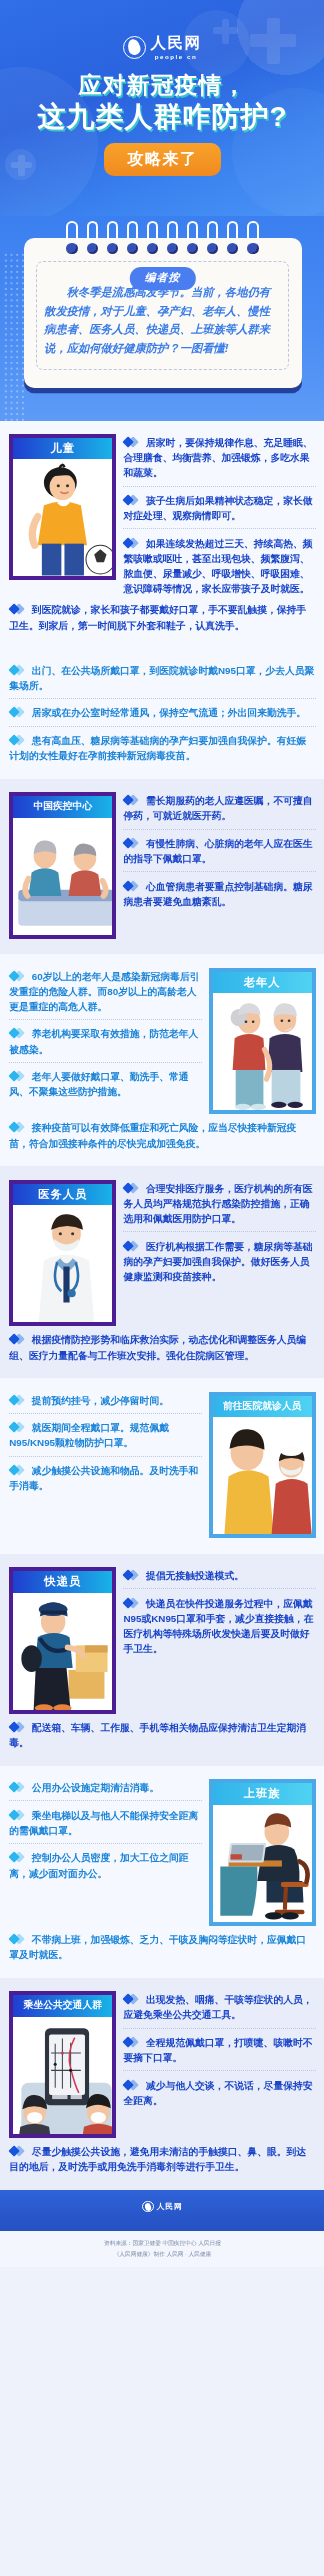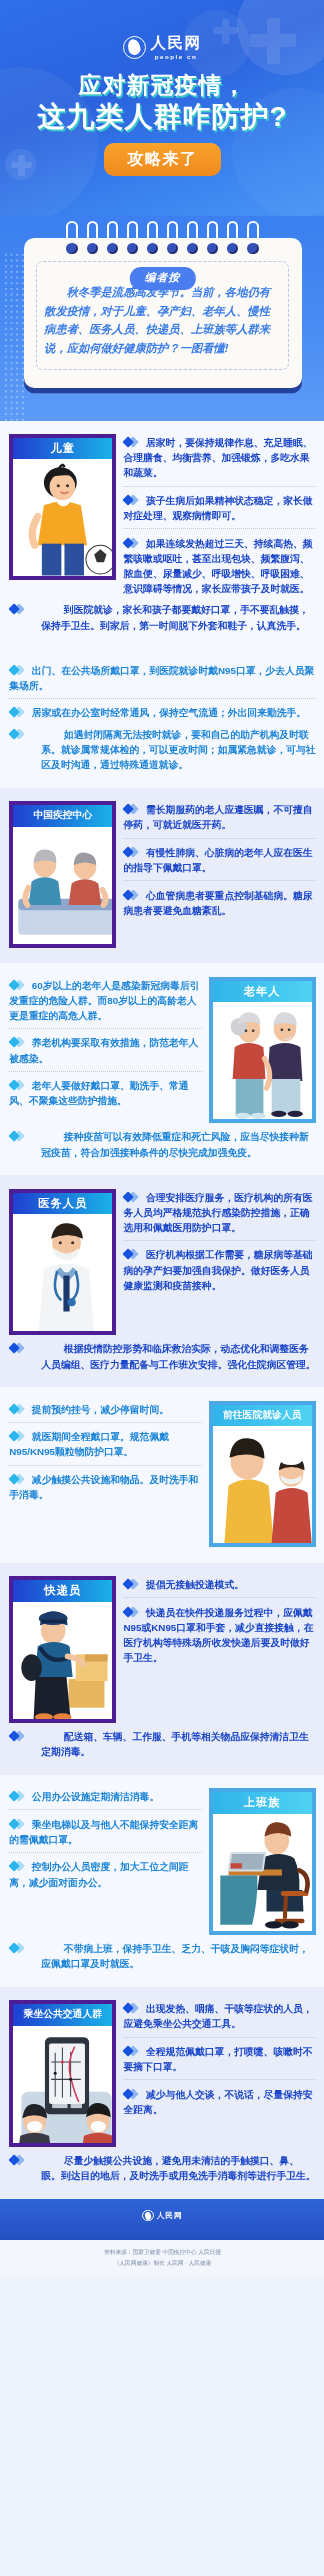--- a/index.html
+++ b/index.html
@@ -161,21 +161,21 @@
   .bullet + .bullet .bmark { top: 8.2px; }
   .bmark i {
     position:absolute; width: 8.2px; height: 8.2px; transform: rotate(45deg);
     border-radius: 1px; display:block;
   }
   .bmark i.a { left: 0; top: 1px; background:#1853e0; }
   .bmark i.b { left: 4.6px; top: 1px; background:#8fb6ee; }
   .cyan .bmark i.a { background:#2bb6ef; }
   .cyan .bmark i.b { background:#a9dcf6; }
   .wide { width: 100%; }
-  .wide .bullet p { text-indent: 2.3em; margin-left: 32px; }
+  .wide .bullet p { text-indent: 2.3em; }
 
   
   .footer {
     background: linear-gradient(180deg,#2f63d8,#2550c2);
     padding: 11.3px 9.3px 13.4px; text-align:center;
   }
   .f-logo { display:flex; align-items:center; justify-content:center; gap:3.1px; margin-bottom:5.2px; }
   .f-logo .m { width:11.3px;height:11.3px;border-radius:50%;border:1px solid #fff;position:relative;}
   .f-logo .m::after{content:"";position:absolute;left:1.5px;top:1px;width:6.2px;height:7.7px;
     border-radius:50%;background:#fff;transform:rotate(-14deg);}
@@ -328,29 +328,27 @@
             </span>
           <p>出门、在公共场所戴口罩，到医院就诊时戴N95口罩，少去人员聚集场所。</p>
         </div>
         <div class="bullet cyan">
           <span class="bmark">
               <i class="b"></i>
               <i class="a"></i>
             </span>
           <p>居家或在办公室时经常通风，保持空气流通；外出回来勤洗手。</p>
         </div>
-      </div>
-    </div>
-    <div class="bullets wide" style="margin-top:5.2px">
-      <div class="bullet cyan">
-        <span class="bmark">
-            <i class="b"></i>
-            <i class="a"></i>
-          </span>
-        <p>如遇封闭隔离无法按时就诊，要和自己的助产机构及时联系。就诊属常规体检的，可以更改时间；如属紧急就诊，可与社区及时沟通，通过特殊通道就诊。</p>
+        <div class="bullet cyan">
+          <span class="bmark">
+              <i class="b"></i>
+              <i class="a"></i>
+            </span>
+          <p>患有高血压、糖尿病等基础病的孕产妇要加强自我保护。有妊娠计划的女性最好在孕前接种新冠病毒疫苗。</p>
+        </div>
       </div>
     </div>
   </div>
 
   <div class="sec tone-b">
     <div class="sec-row">
       <div class="figure">
         <div class="fig-title small">中国疾控中心</div>
         <div class="fig-body">
           <svg viewBox="0 0 208 228" width="107" height="117" aria-hidden="true">
@@ -645,21 +643,21 @@
           <p>控制办公人员密度，加大工位之间距离，减少面对面办公。</p>
         </div>
       </div>
     </div>
     <div class="bullets wide" style="margin-top:5.2px">
       <div class="bullet cyan">
         <span class="bmark">
             <i class="b"></i>
             <i class="a"></i>
           </span>
-        <p>不带病上班，保持手卫生、乏力、干咳及胸闷等症状时，应佩戴口罩及时就医。</p>
+        <p>不带病上班，加强锻炼、乏力、干咳及胸闷等症状时，应佩戴口罩及时就医。</p>
       </div>
     </div>
   </div>
 
   <div class="sec tone-b">
     <div class="sec-row">
       <div class="figure">
         <div class="fig-title small">乘坐公共交通人群</div>
         <div class="fig-body">
           <svg viewBox="0 0 208 228" width="107" height="117" aria-hidden="true">

